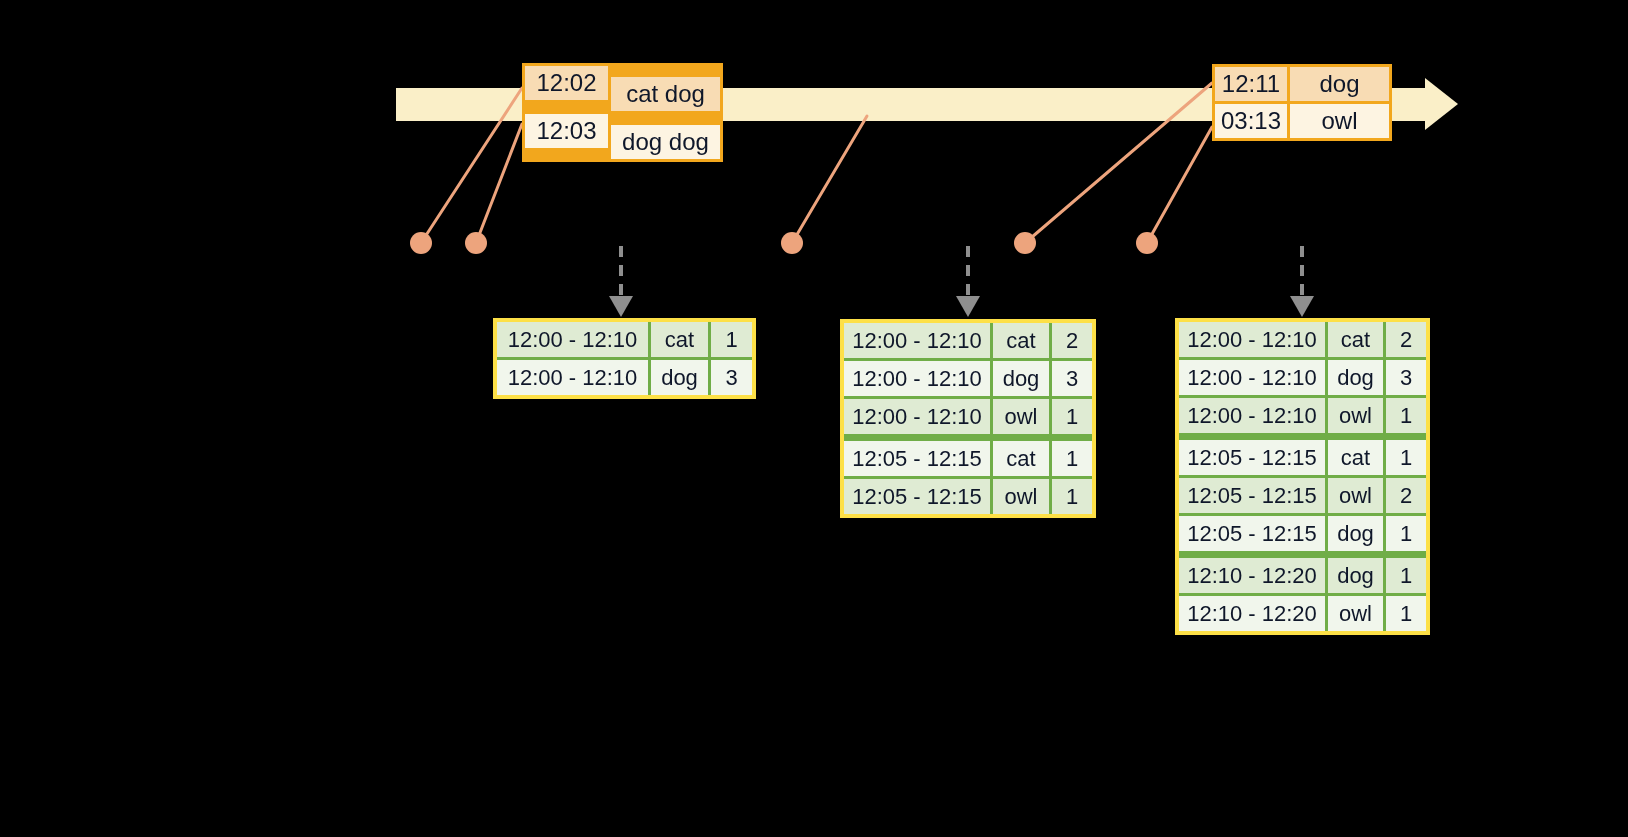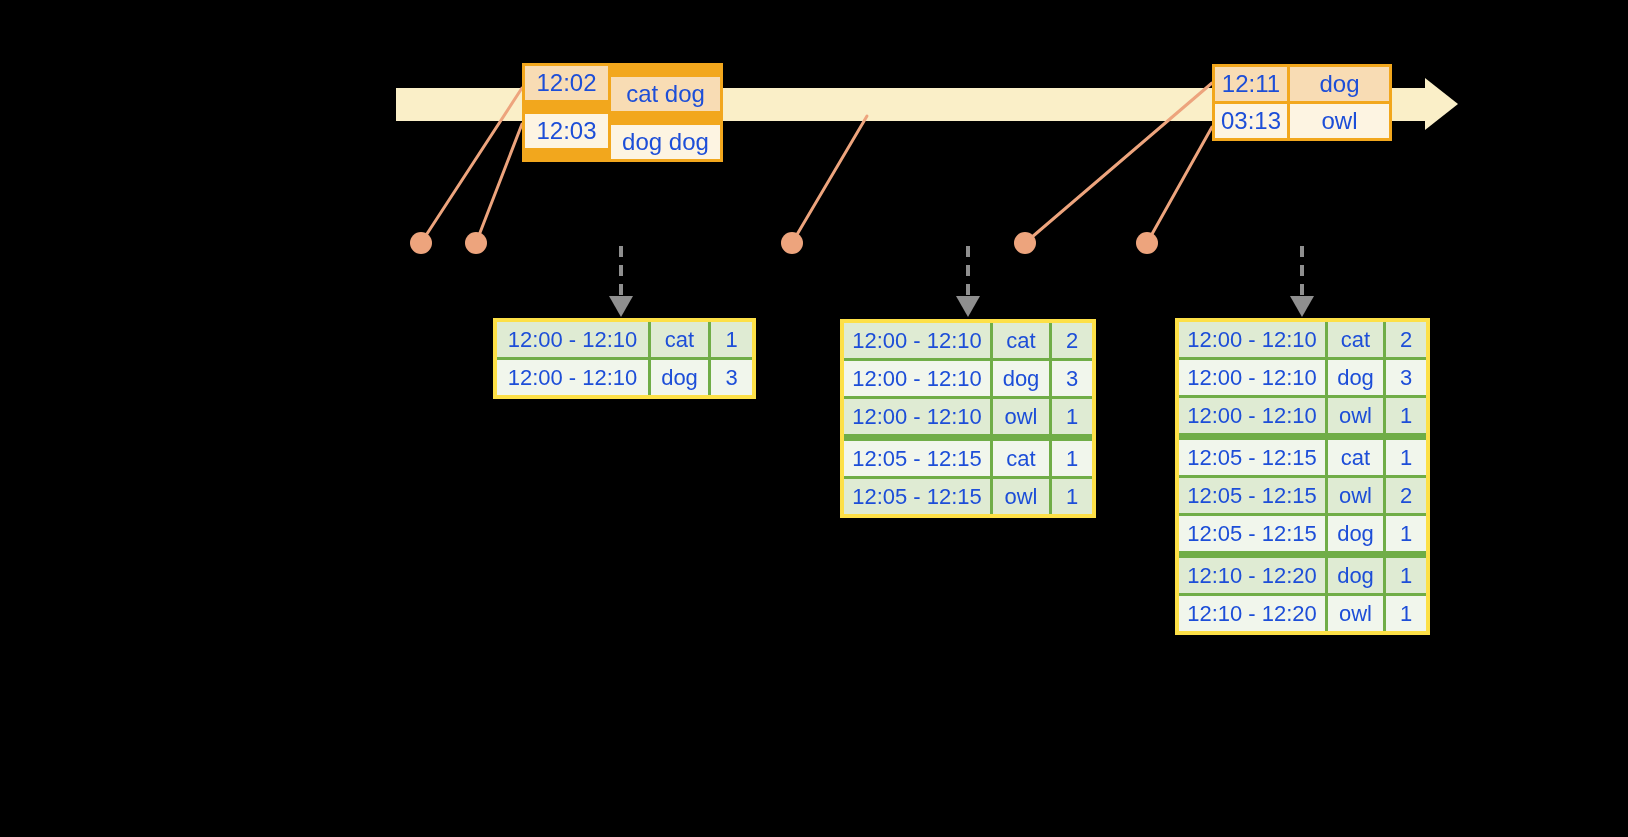--- a/index.html
+++ b/index.html
@@ -2,21 +2,21 @@
 <html><head>
 <meta charset="utf-8">
 <style>
   html,body{margin:0;padding:0;background:#000;}
   #canvas{
     position:relative;
     width:1628px;height:837px;
     background:#000;
     overflow:hidden;
     font-family:"Liberation Sans","DejaVu Sans",sans-serif;
-    color:#1d4ed8;
+    color:#0f172a;
   }
   #shapes{position:absolute;left:0;top:0;z-index:1;}
 
   
   .event-table{
     position:absolute;z-index:2;
     background:#f2a71d;
     border:3px solid #f2a71d;
     display:flex;flex-direction:column;
   }

